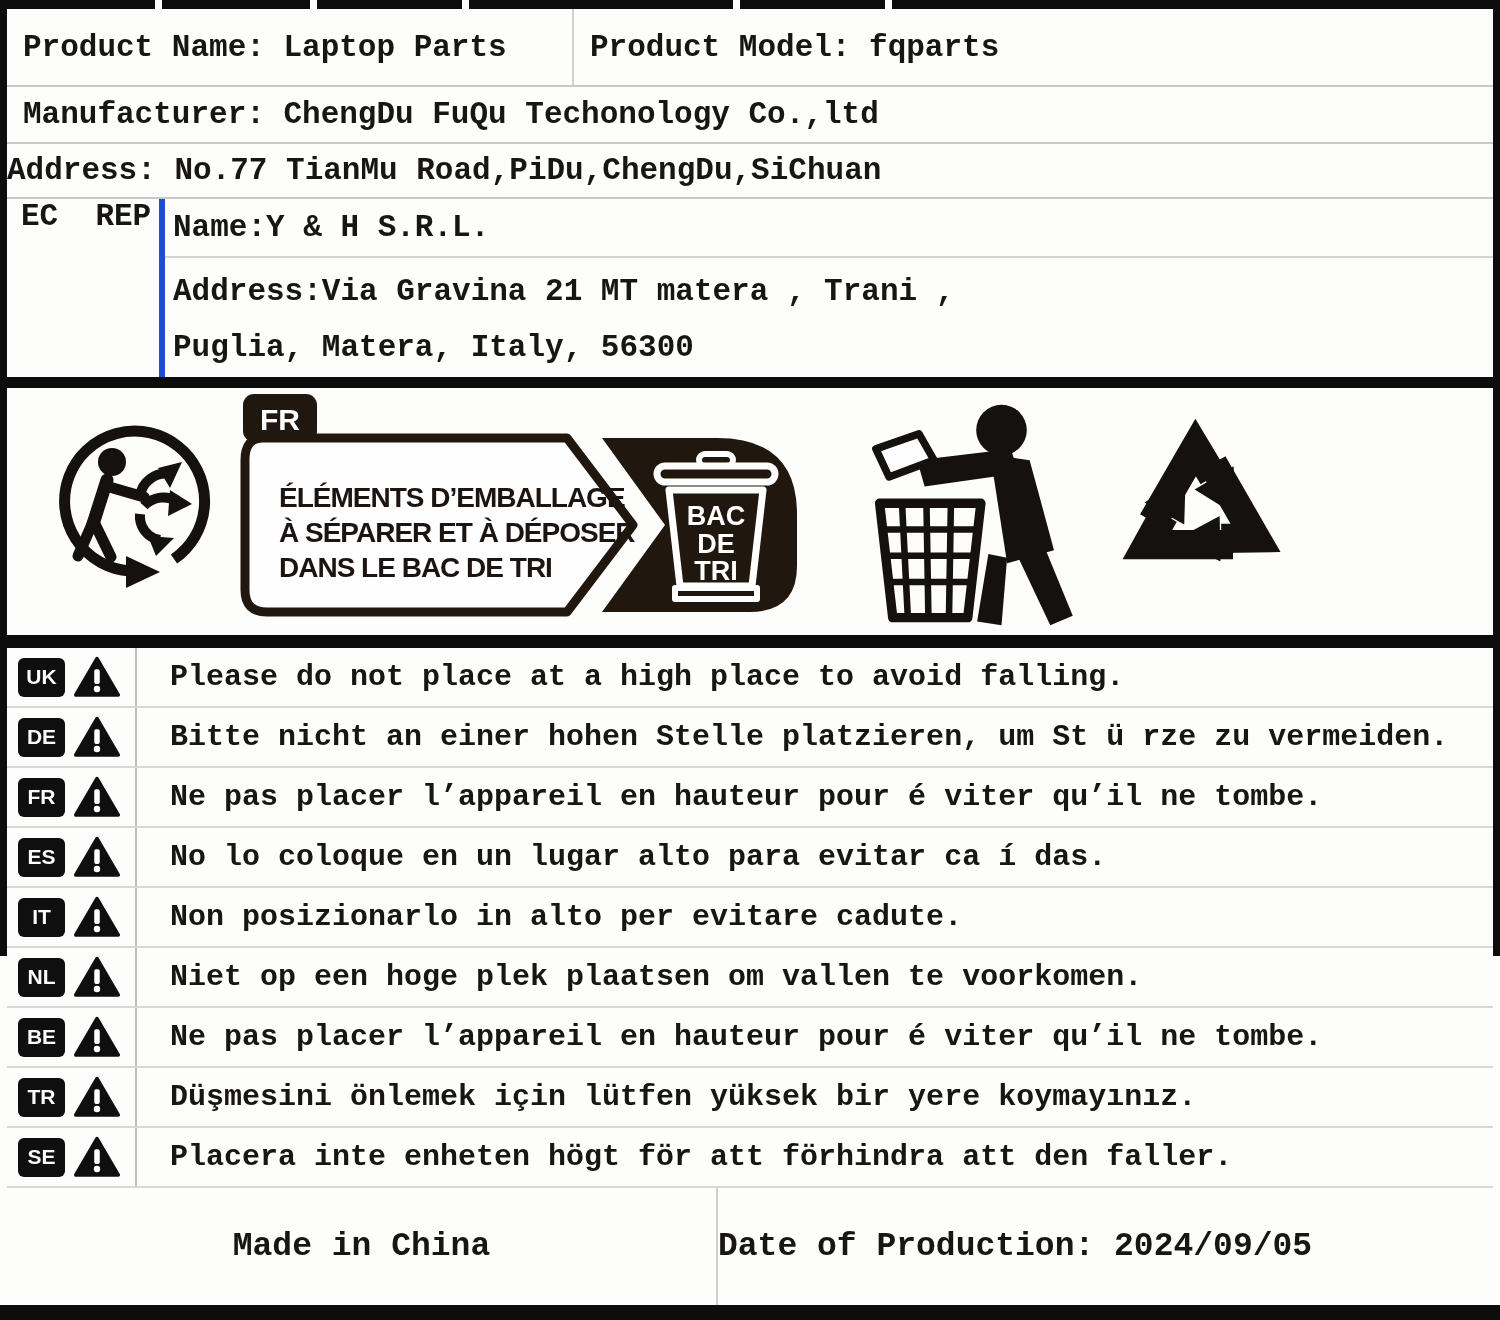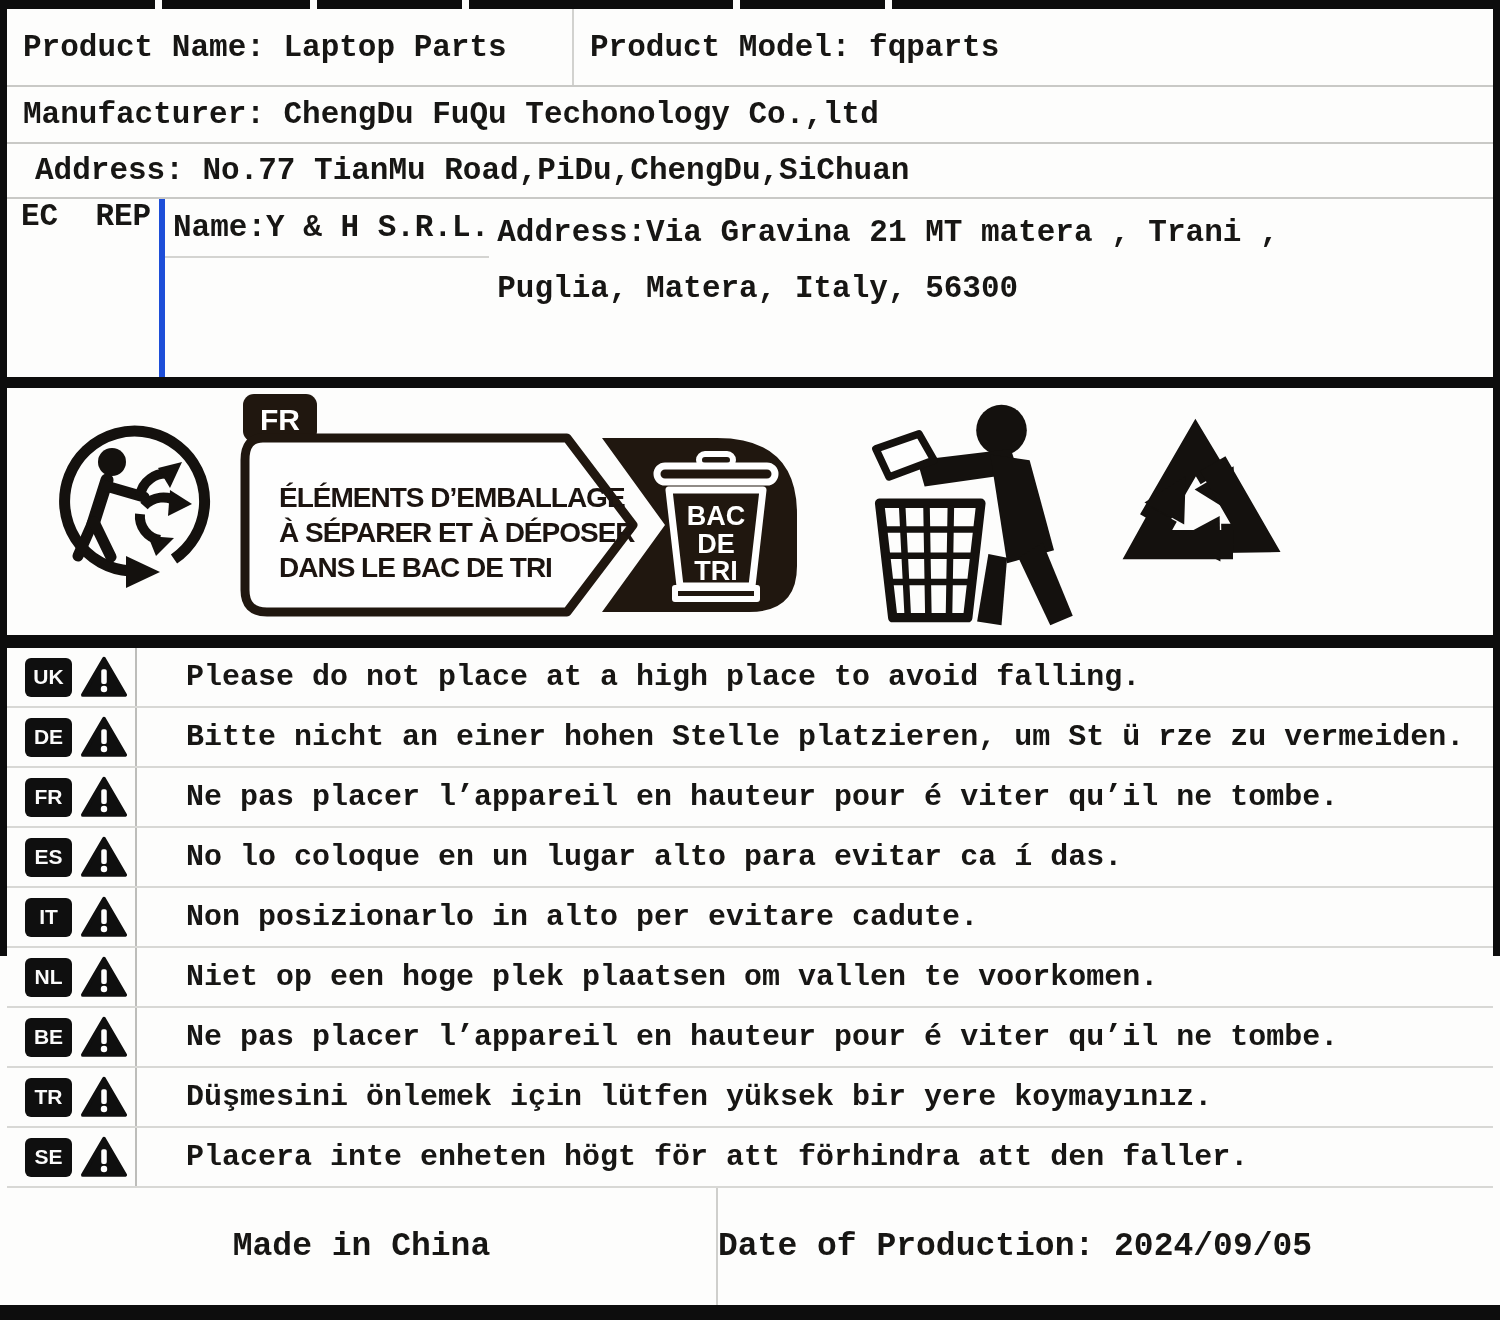--- a/index.html
+++ b/index.html
@@ -21,43 +21,43 @@
   .hdivider{height:11px;background:#0d0d0d;}
   .hdivider.thick{height:13px;}
   
   .sectionA{height:368px;}
   .trow{display:flex;align-items:center;border-bottom:2px solid #c9c9c6;box-sizing:border-box;}
   .trow .cell{display:flex;align-items:center;height:100%;box-sizing:border-box;}
   .r1{height:78px;}
   .r1 .c-left{width:565px;padding-left:16px;}
   .r1 .c-right{flex:1;border-left:2px solid #d2d2cf;padding-left:16px;}
   .r2{height:57px;padding-left:16px;}
-  .r3{height:55px;padding-left:28px;}
+  .r3{height:55px;padding-left:0;}
   .toptext{font-size:31px;font-weight:600;white-space:pre;}
   .ecblock{display:flex;height:178px;}
   .ec-left{width:158px;border-right:6px solid #1d4ed8;display:flex;
            padding-left:14px;box-sizing:border-box;}
-  .ec-right{flex:1;display:flex;flex-direction:row;}
+  .ec-right{flex:1;display:flex;flex-direction:column;}
   .ec-name{height:57px;border-bottom:2px solid #d4d4d1;display:flex;align-items:center;padding-left:8px;}
   .ec-addr{flex:1;padding:6px 0 0 8px;line-height:1.82;}
   
   .sectionB{height:247px;display:flex;align-items:flex-start;background:#fdfdfc;}
   .triman{margin:28px 0 0 42px;}
   .emballage{margin:6px 0 0 18px;}
   .tidyman{margin:14px 0 0 52px;}
   .recycle{margin:22px 0 0 18px;}
   
   .warnrow{display:flex;height:60px;border-bottom:2px solid #d8d8d5;box-sizing:border-box;}
   .warn-badges{width:130px;border-right:2px solid #bdbdba;display:flex;align-items:center;
                box-sizing:border-box;flex:0 0 auto;}
-  .langbadge{margin-left:18px;width:47px;height:39px;background:#0f0f0f;color:#fbfbfb;
+  .langbadge{margin-left:11px;width:47px;height:39px;background:#0f0f0f;color:#fbfbfb;
              border-radius:6px;display:flex;align-items:center;justify-content:center;
              font-family:"Liberation Sans","DejaVu Sans",sans-serif;font-weight:bold;font-size:21px;}
   .warnicon{margin-left:9px;width:46px;height:42px;flex:0 0 auto;}
-  .warn-text{flex:1;display:flex;align-items:center;padding-left:49px;font-size:30px;
+  .warn-text{flex:1;display:flex;align-items:center;padding-left:33px;font-size:30px;
              font-weight:600;white-space:pre;overflow:hidden;}
   
   .sectionD{display:flex;height:117px;}
   .foot-left{width:711px;border-right:2px solid #cfcfcc;display:flex;align-items:center;
              justify-content:center;box-sizing:border-box;}
   .foot-right{flex:1;display:flex;align-items:center;}
   .foottext{font-size:33px;font-weight:600;white-space:pre;}
   svg text.badge-svg-text{font-family:"Liberation Sans","DejaVu Sans",sans-serif;}
 </style>
 </head>

